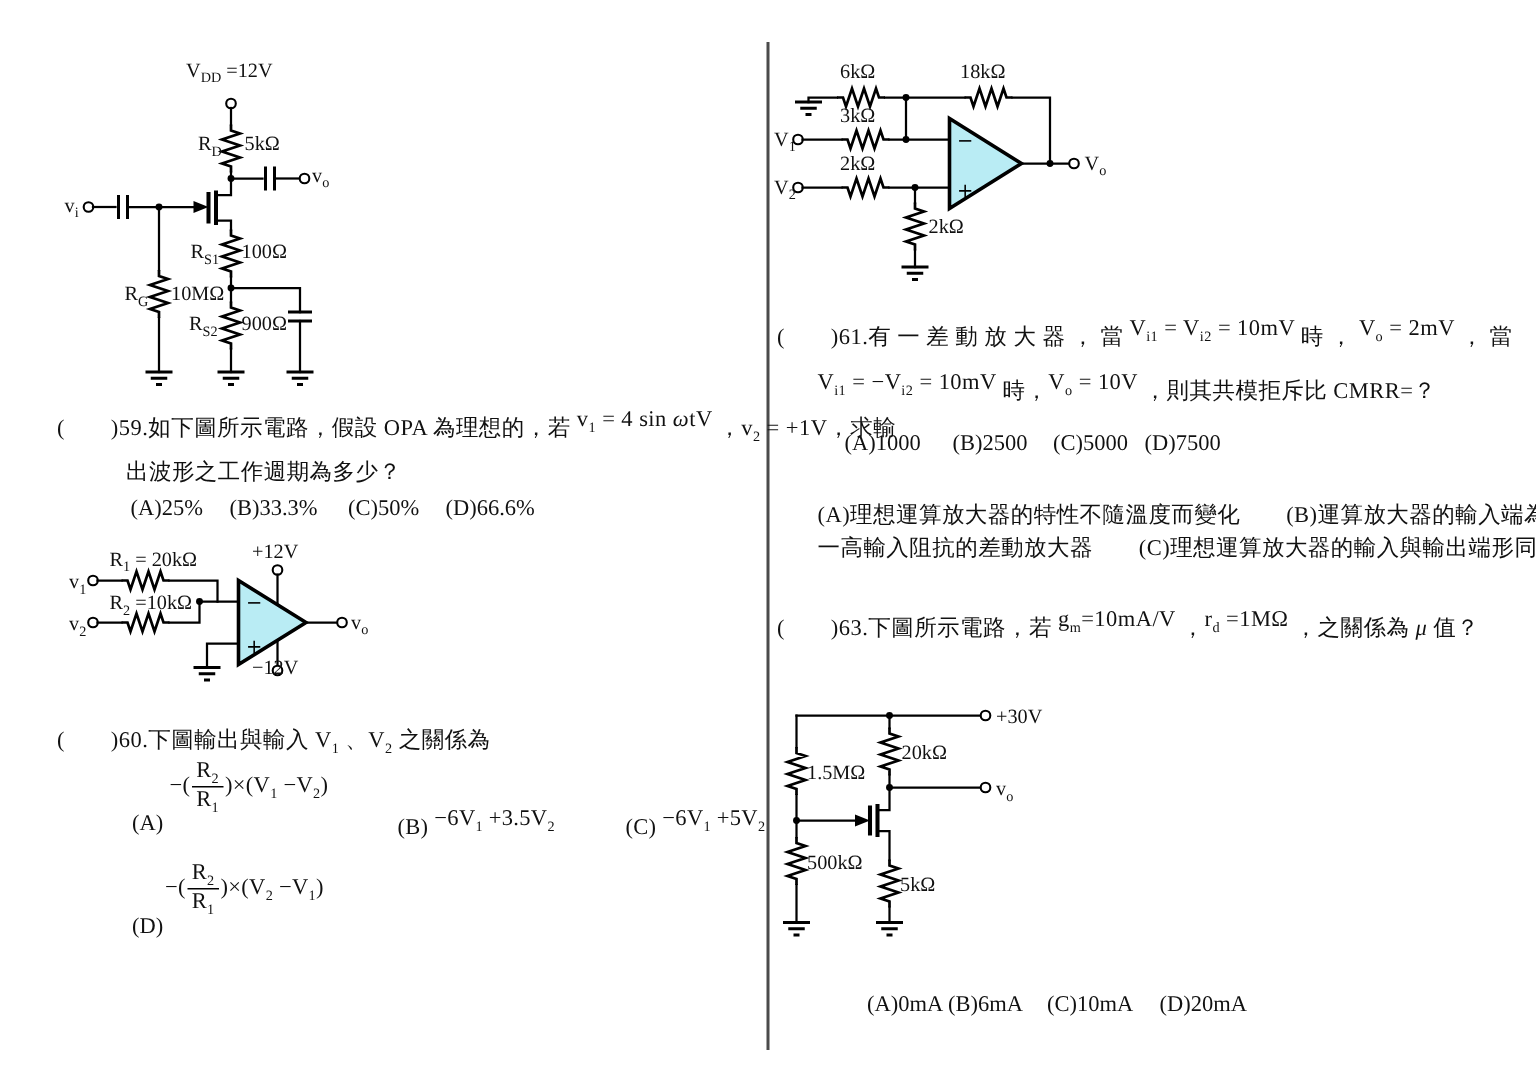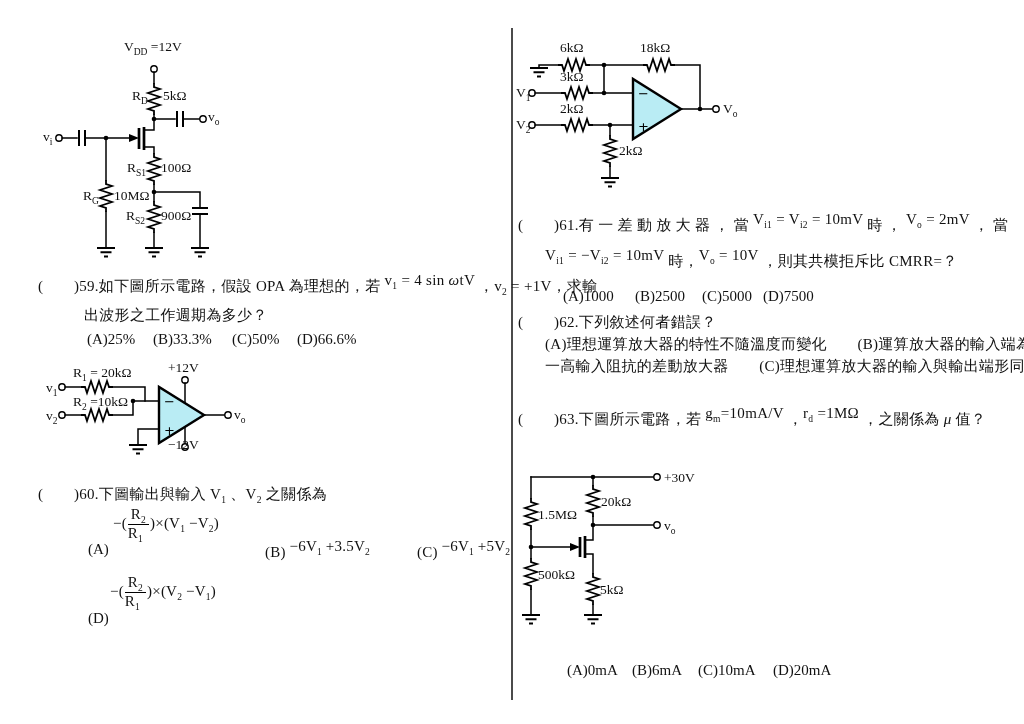--- a/index.html
+++ b/index.html
@@ -7,21 +7,21 @@
         font-family:"Liberation Serif","DejaVu Serif",serif;color:#111;}
   .t{position:absolute;font-size:15px;letter-spacing:.3px;white-space:nowrap;line-height:19px;}
   .opts{position:absolute;font-size:15px;white-space:nowrap;height:18px;}
   .opts span{position:absolute;top:0;}
   .clabel{position:absolute;font-size:13.5px;white-space:nowrap;line-height:15px;letter-spacing:0;}
   sub{font-size:9.5px;line-height:0;}
   .it{font-style:italic;}
   .raised{position:relative;top:-6px;}
   .eq{letter-spacing:.2px;}
   .mlabel{position:absolute;font-size:15px;}
-  .frac{display:inline-block;vertical-align:middle;line-height:1.05;padding:0 1px;}
+  .frac{display:inline-block;vertical-align:middle;text-align:center;line-height:1.05;padding:0 1px;}
   .fnum{display:block;border-bottom:1.2px solid #000;padding:0 3px 1px 3px;}
   .fden{display:block;padding-top:1px;}
   .divider{position:absolute;background:#4b4b4b;}
   .circ{position:absolute;}
   .circ svg{position:absolute;left:0;top:0;}
   
   .wz{stroke:#000;stroke-width:1.5;fill:none;stroke-linecap:square;}
   .rz{stroke:#000;stroke-width:1.8;fill:none;stroke-linejoin:miter;}
   .thick{stroke:#000;stroke-width:2.7;fill:none;stroke-linecap:butt;}
   .cap{stroke:#000;stroke-width:2;fill:none;stroke-linecap:butt;}
@@ -235,21 +235,20 @@
 
   <div class="t" style="left:518px;top:216px"><span>(　　)61.有 一 差 動 放 大 器 ， 當 </span><span class="raised">V</span><sub class="raised">i1</sub><span class="raised"> = V</span><sub class="raised">i2</sub><span class="raised"> = 10mV</span><span> 時 ， </span><span class="raised">V</span><sub class="raised">o</sub><span class="raised"> = 2mV</span><span> ， 當</span></div>
   <div class="t" style="left:545px;top:252px"><span class="raised">V</span><sub class="raised">i1</sub><span class="raised"> = −V</span><sub class="raised">i2</sub><span class="raised"> = 10mV</span><span> 時，</span><span class="raised">V</span><sub class="raised">o</sub><span class="raised"> = 10V</span><span> ，則其共模拒斥比 CMRR=？</span></div>
   <div class="opts" style="left:563px;top:288px;width:280px">
     <span style="left:0">(A)1000</span>
     <span style="left:72px">(B)2500</span>
     <span style="left:139px">(C)5000</span>
     <span style="left:200px">(D)7500</span>
   </div>
 
-  <div class="t" style="left:518px;top:313px">(　　)62.下列敘述何者錯誤？</div>
   <div class="t" style="left:545px;top:335px">(A)理想運算放大器的特性不隨溫度而變化　　(B)運算放大器的輸入端為</div>
   <div class="t" style="left:545px;top:357px">一高輸入阻抗的差動放大器　　(C)理想運算放大器的輸入與輸出端形同短</div>
 
   <div class="t" style="left:518px;top:410px"><span>(　　)63.下圖所示電路，若 </span><span class="raised">g</span><sub class="raised">m</sub><span class="raised">=10mA/V</span><span> ，</span><span class="raised">r</span><sub class="raised">d</sub><span class="raised"> =1MΩ</span><span> ，之關係為 </span><span class="it">μ</span><span> 值？</span></div>
 
   <div class="circ" style="left:515px;top:468px;width:270px;height:165px">
     <svg width="270" height="165" viewBox="0 0 270 165">
       <g>
         <path class="wz" d="M16,9 H139"></path>
         <circle class="term" cx="142" cy="9" r="3.2"></circle>
@@ -288,19 +287,19 @@
     </svg>
     <span class="clabel" style="left:149px;top:2px">+30V</span>
     <span class="clabel" style="left:86px;top:26px">20kΩ</span>
     <span class="clabel" style="left:149px;top:50px"><span>v</span><sub>o</sub></span>
     <span class="clabel" style="left:23px;top:39px">1.5MΩ</span>
     <span class="clabel" style="left:23px;top:99px">500kΩ</span>
     <span class="clabel" style="left:85px;top:114px">5kΩ</span>
   </div>
 
   <div class="opts" style="left:563px;top:662px;width:300px">
-    <span style="left:4px">(A)0mA</span>
+    <span style="left:15px">(A)0mA</span>
     <span style="left:69px">(B)6mA</span>
     <span style="left:135px">(C)10mA</span>
     <span style="left:210px">(D)20mA</span>
   </div>
 
 </div>
 
 </body></html>

